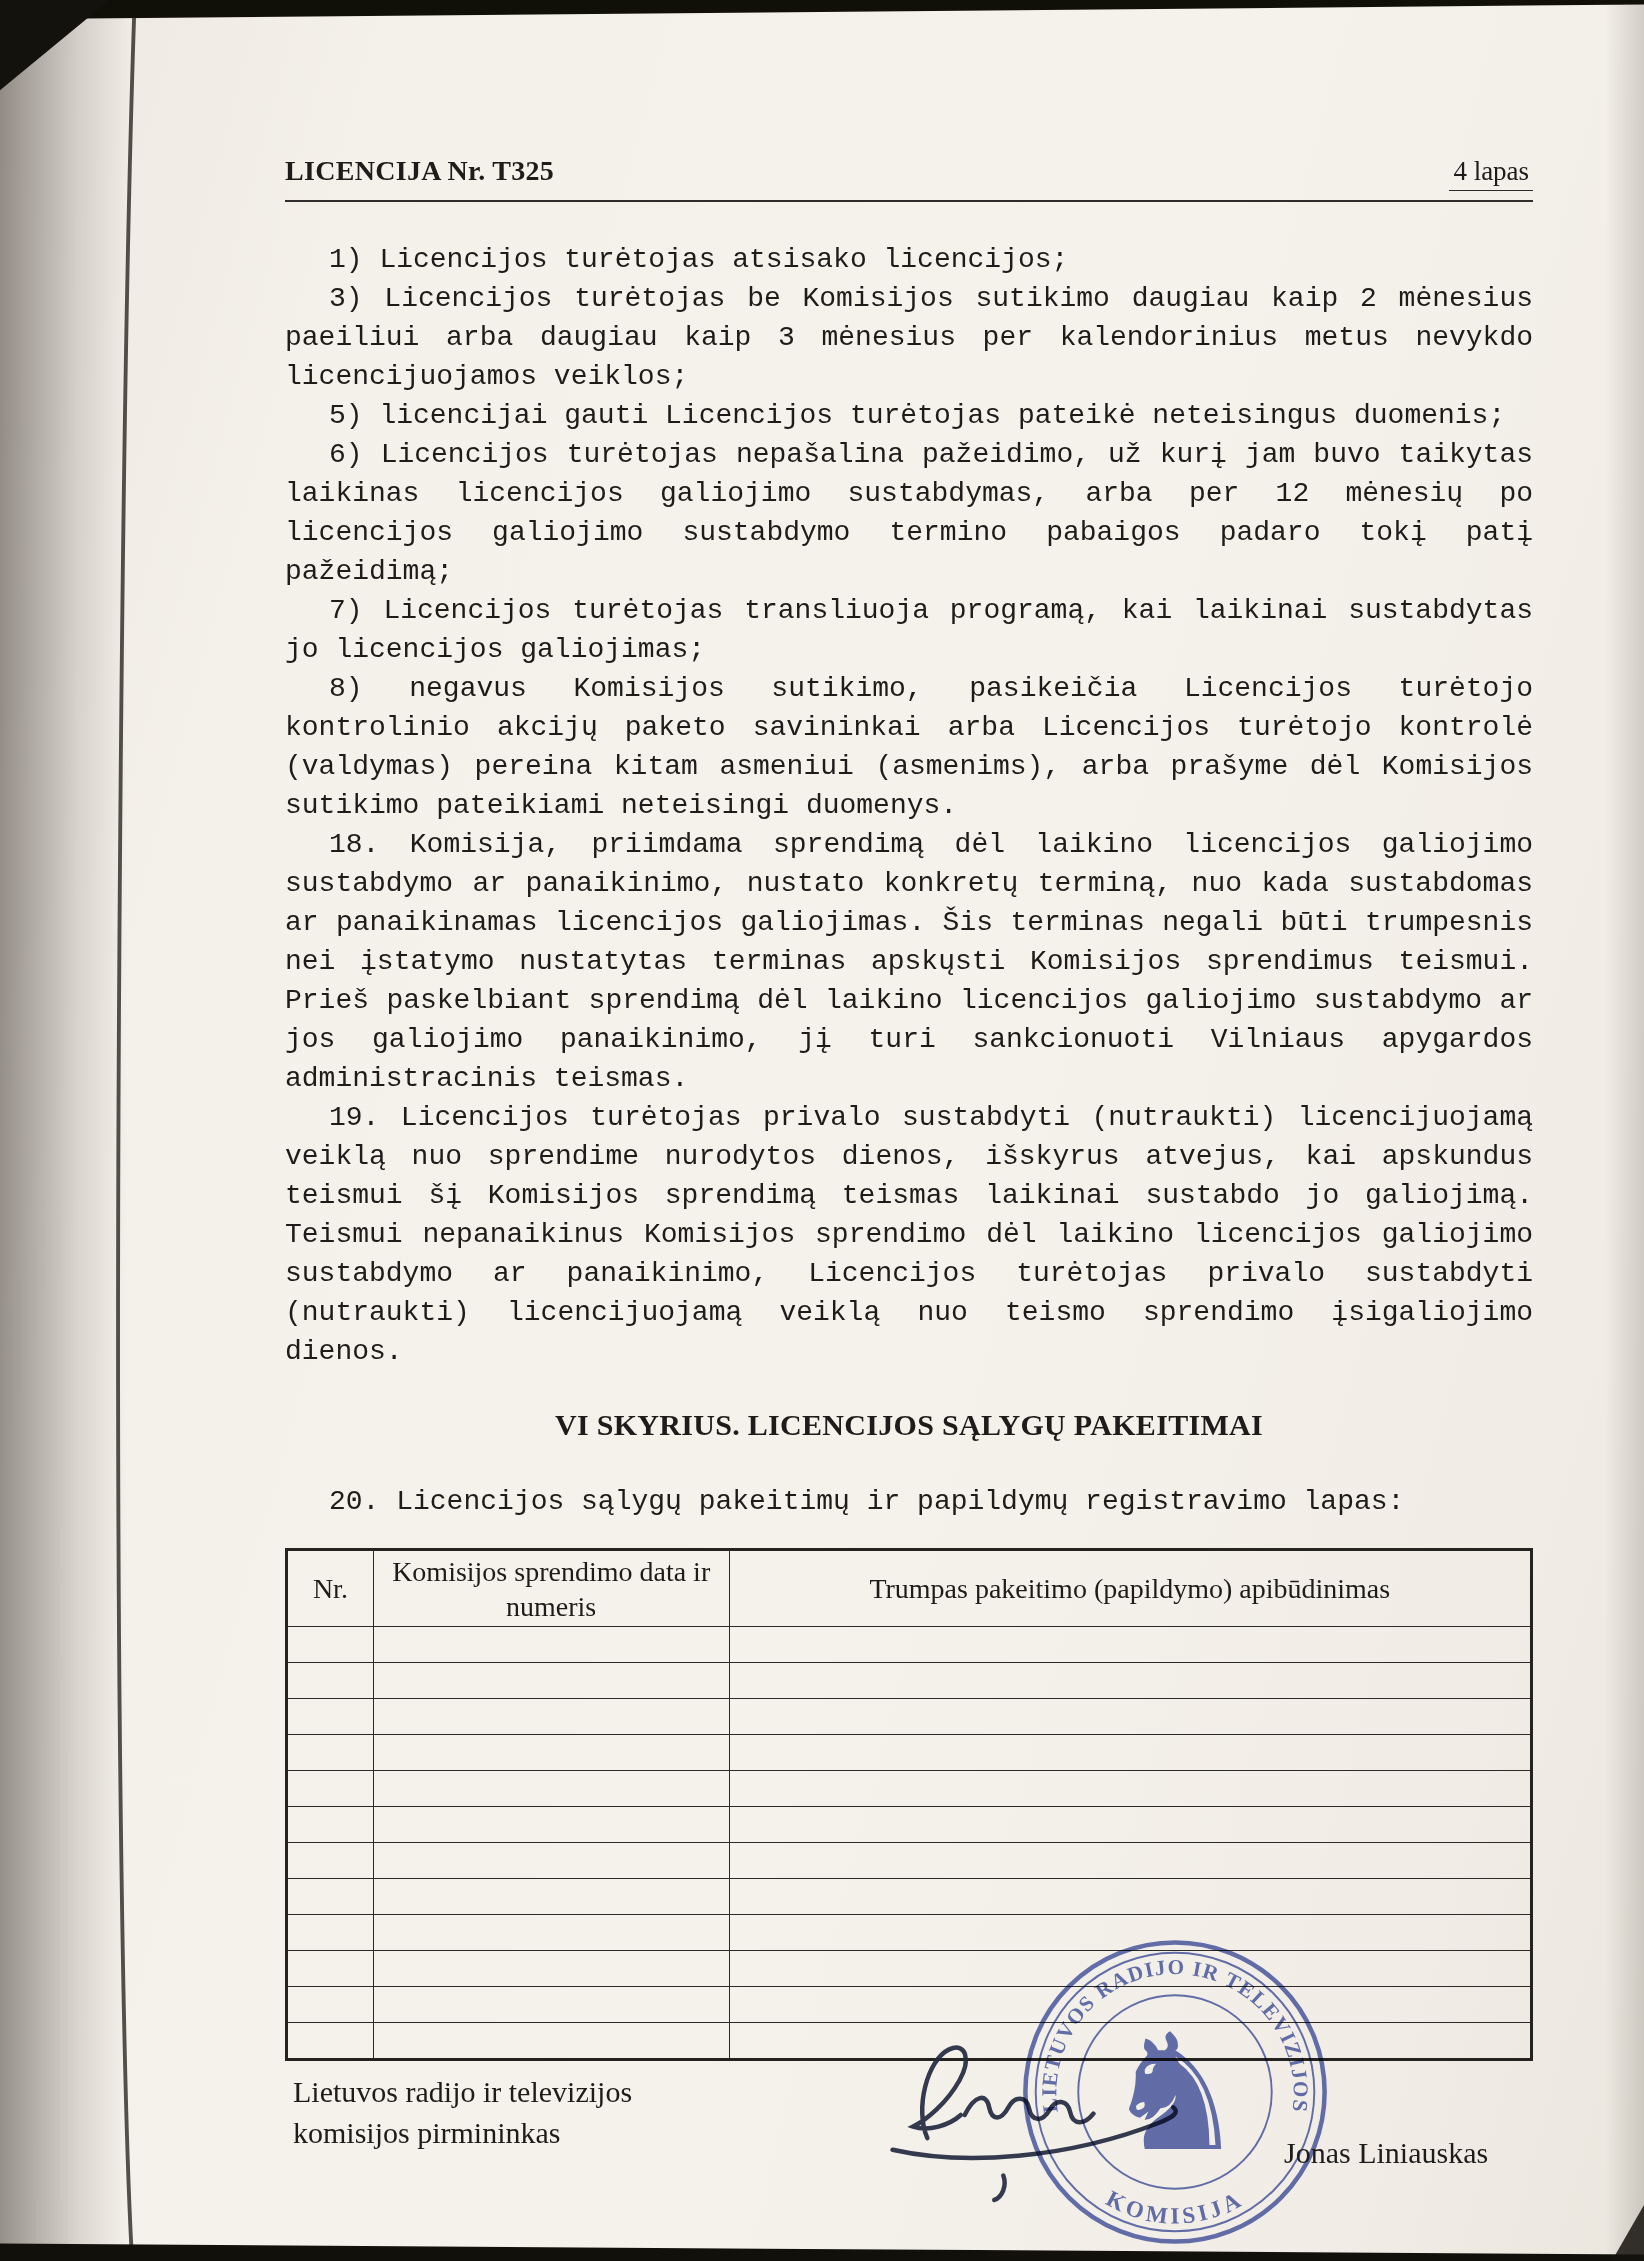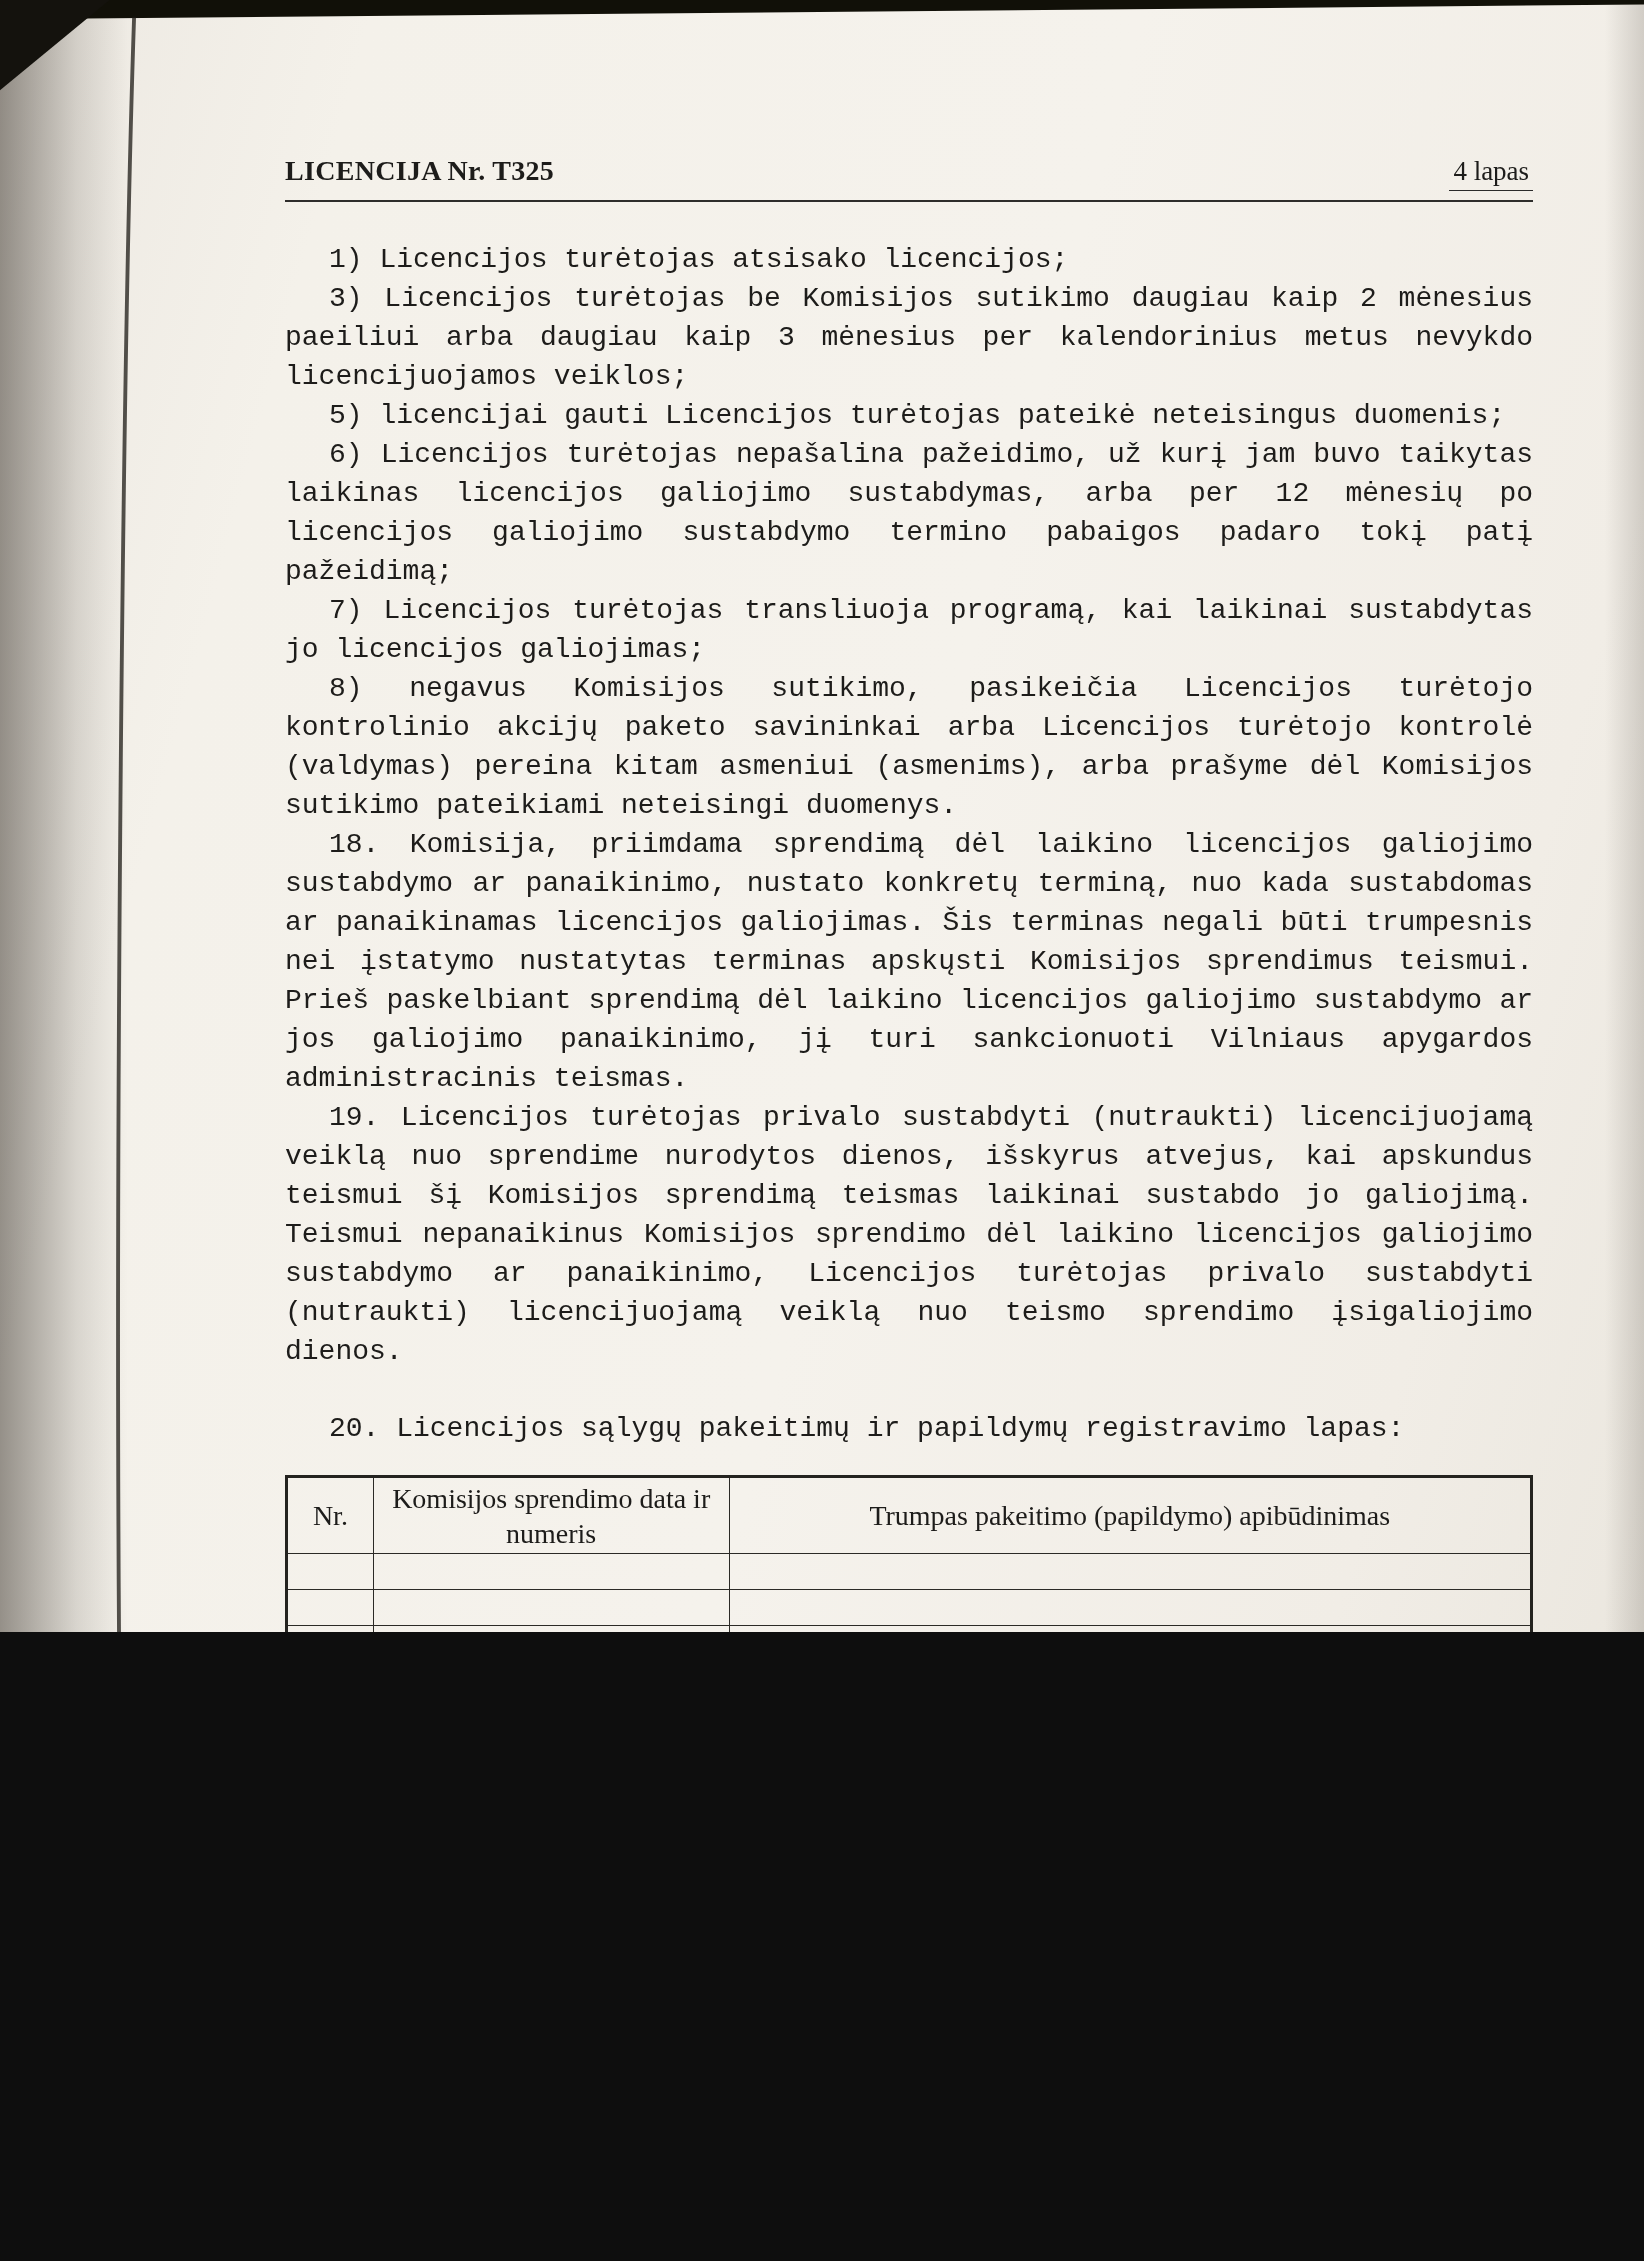--- a/index.html
+++ b/index.html
@@ -4,21 +4,21 @@
 <title>LICENCIJA Nr. T325 — 4 lapas</title>
 <style>
   html, body {
     margin: 0;
     padding: 0;
     background: #0e0e0e;
   }
   .page {
     position: relative;
     width: 1644px;
-    height: 1632px;
+    height: 2261px;
     margin: 0 auto;
     background: linear-gradient(105deg, #ece8e1 0%, #f4f1ea 18%, #f5f2ec 55%, #f1ede6 85%, #ebe7df 100%);
     overflow: hidden;
     font-family: "Liberation Serif", "DejaVu Serif", serif;
     color: #1d1c1a;
   }
 
   
   .scan-artifacts { position: absolute; inset: 0; pointer-events: none; }
   .scan-artifacts svg { position: absolute; inset: 0; }
@@ -164,20 +164,21 @@
         <p>1) Licencijos turėtojas atsisako licencijos;</p>
         <p>3) Licencijos turėtojas be Komisijos sutikimo daugiau kaip 2 mėnesius paeiliui arba daugiau kaip 3 mėnesius per kalendorinius metus nevykdo licencijuojamos veiklos;</p>
         <p>5) licencijai gauti Licencijos turėtojas pateikė neteisingus duomenis;</p>
         <p>6) Licencijos turėtojas nepašalina pažeidimo, už kurį jam buvo taikytas laikinas licencijos galiojimo sustabdymas, arba per 12 mėnesių po licencijos galiojimo sustabdymo termino pabaigos padaro tokį patį pažeidimą;</p>
         <p>7) Licencijos turėtojas transliuoja programą, kai laikinai sustabdytas jo licencijos galiojimas;</p>
         <p>8) negavus Komisijos sutikimo, pasikeičia Licencijos turėtojo kontrolinio akcijų paketo savininkai arba Licencijos turėtojo kontrolė (valdymas) pereina kitam asmeniui (asmenims), arba prašyme dėl Komisijos sutikimo pateikiami neteisingi duomenys.</p>
         <p>18. Komisija, priimdama sprendimą dėl laikino licencijos galiojimo sustabdymo ar panaikinimo, nustato konkretų terminą, nuo kada sustabdomas ar panaikinamas licencijos galiojimas. Šis terminas negali būti trumpesnis nei įstatymo nustatytas terminas apskųsti Komisijos sprendimus teismui. Prieš paskelbiant sprendimą dėl laikino licencijos galiojimo sustabdymo ar jos galiojimo panaikinimo, jį turi sankcionuoti Vilniaus apygardos administracinis teismas.</p>
         <p>19. Licencijos turėtojas privalo sustabdyti (nutraukti) licencijuojamą veiklą nuo sprendime nurodytos dienos, išskyrus atvejus, kai apskundus teismui šį Komisijos sprendimą teismas laikinai sustabdo jo galiojimą. Teismui nepanaikinus Komisijos sprendimo dėl laikino licencijos galiojimo sustabdymo ar panaikinimo, Licencijos turėtojas privalo sustabdyti (nutraukti) licencijuojamą veiklą nuo teismo sprendimo įsigaliojimo dienos.</p>
       </div>
 
+    <h2 class="section-heading">VI SKYRIUS. LICENCIJOS SĄLYGŲ PAKEITIMAI</h2>
 
     <div class="doc-body">
       <p class="clause-20">20. Licencijos sąlygų pakeitimų ir papildymų registravimo lapas:</p>
     </div>
 
     <table class="amendments">
       <thead>
         <tr>
           <th class="col-nr">Nr.</th>
           <th class="col-date">Komisijos sprendimo data ir numeris</th>

